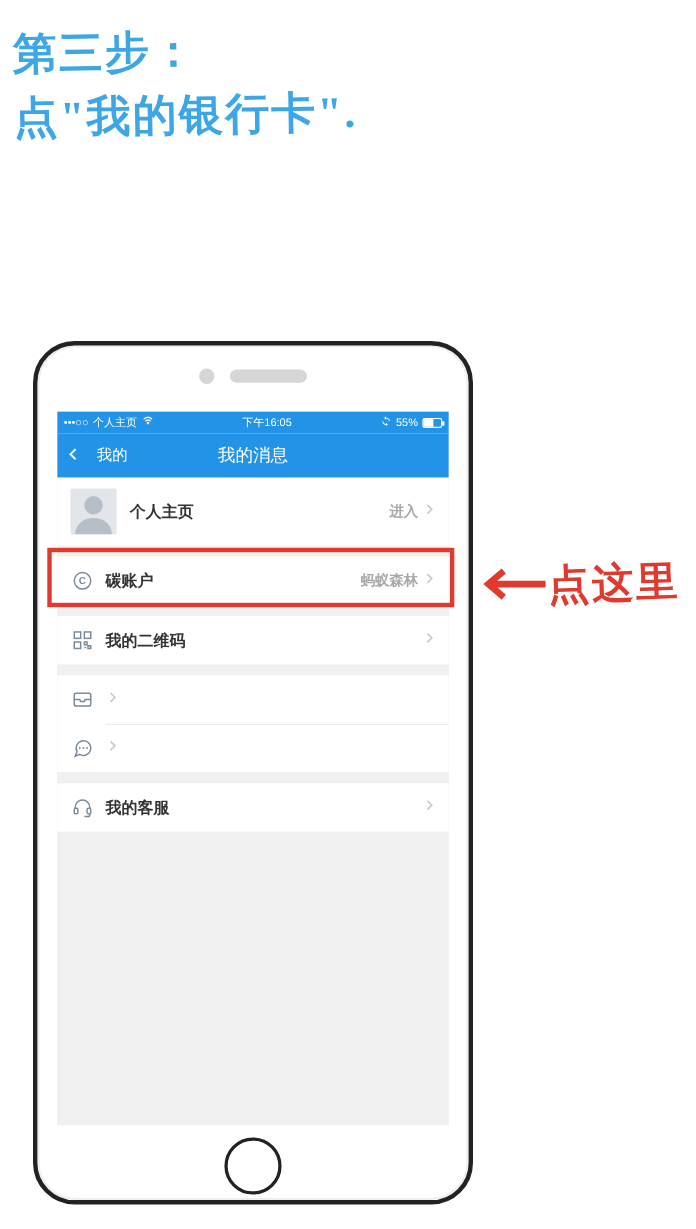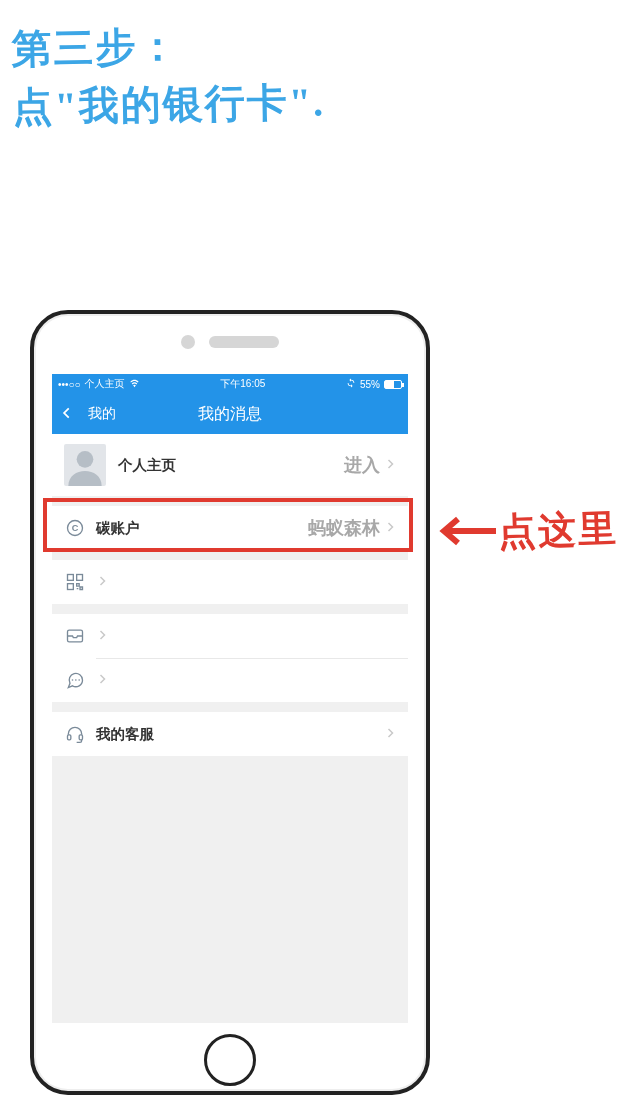--- a/index.html
+++ b/index.html
@@ -144,21 +144,21 @@
     height: 22px;
     margin-right: 10px;
     color: #7a8a99;
     flex: none;
     display: flex;
     align-items: center;
     justify-content: center;
   }
   .row .icon svg { width: 20px; height: 20px; }
   .row .label { flex: 1; }
-  .row .detail { color: #a8a8a8; font-size: 18px; margin-right: 4px; }
+  .row .detail { color: #a8a8a8; font-size: 13px; margin-right: 4px; }
   .row .chev { color: #c9c9c9; }
   .row .chev svg { width: 12px; height: 12px; }
 
   .avatar {
     width: 42px; height: 42px; background: #e2e5e9; margin-right: 12px;
     display:flex; align-items:flex-end; justify-content:center; overflow:hidden;
     border-radius: 2px;
   }
   .avatar svg { width: 40px; height: 40px; fill:#b6bec6; }
 
@@ -275,20 +275,21 @@
       <div class="group">
         <div class="row">
           <span class="icon">
             <svg viewBox="0 0 24 24" fill="none" stroke="currentColor" stroke-width="1.6">
                 <rect x="3" y="3" width="7" height="7"></rect>
                 <rect x="14" y="3" width="7" height="7"></rect>
                 <rect x="3" y="14" width="7" height="7"></rect>
                 <path d="M14 14h3v3h-3zM18 18h3v3h-3zM14 20h2"></path>
               </svg>
           </span>
+          <span class="label">我的二维码</span>
           <span class="chev"><svg viewBox="0 0 24 24" fill="none" stroke="currentColor" stroke-width="3">
                 <polyline points="9 4 17 12 9 20"></polyline>
               </svg></span>
         </div>
       </div>
 
       <div class="group">
         <div class="row">
           <span class="icon">
             <svg viewBox="0 0 24 24" fill="none" stroke="currentColor" stroke-width="1.6">

